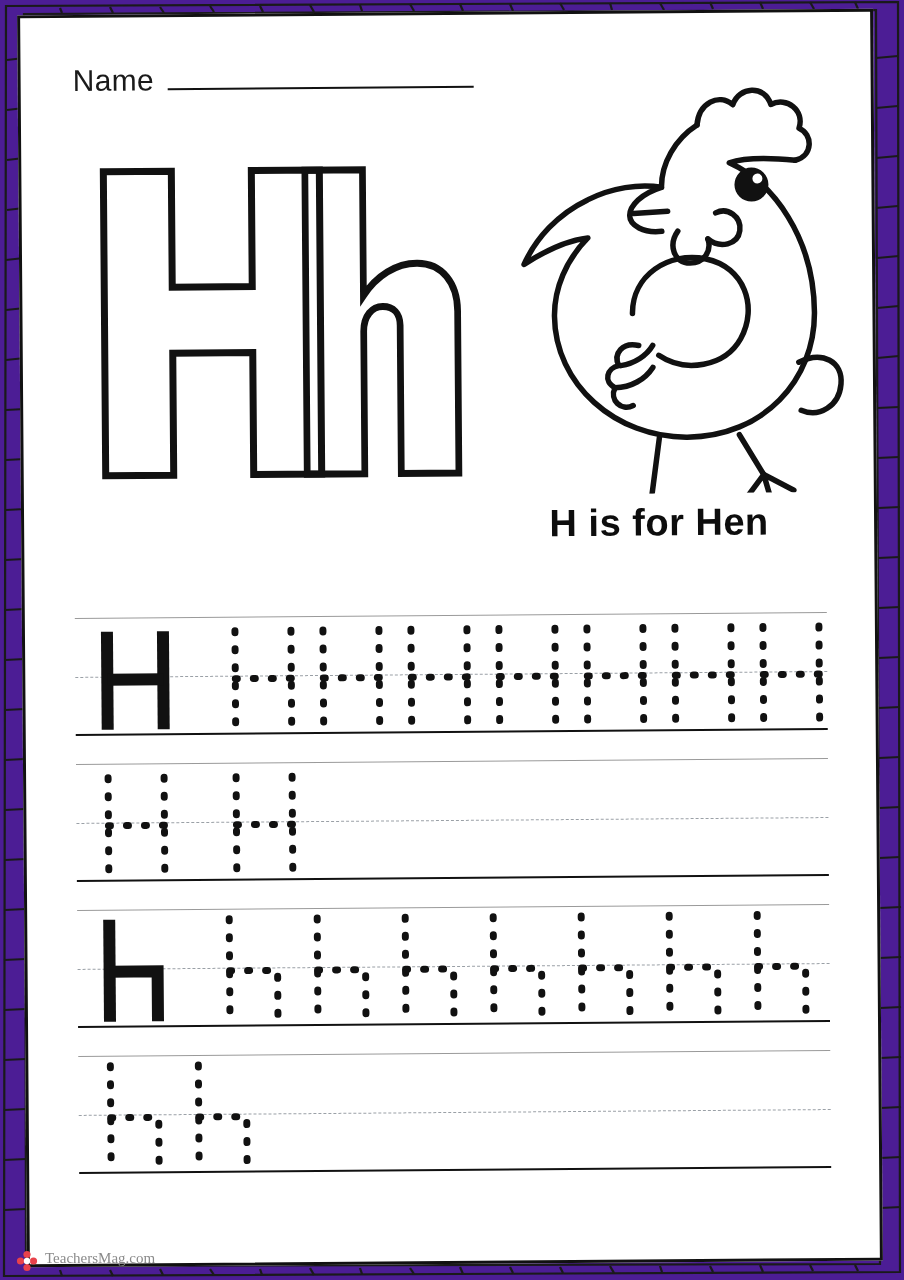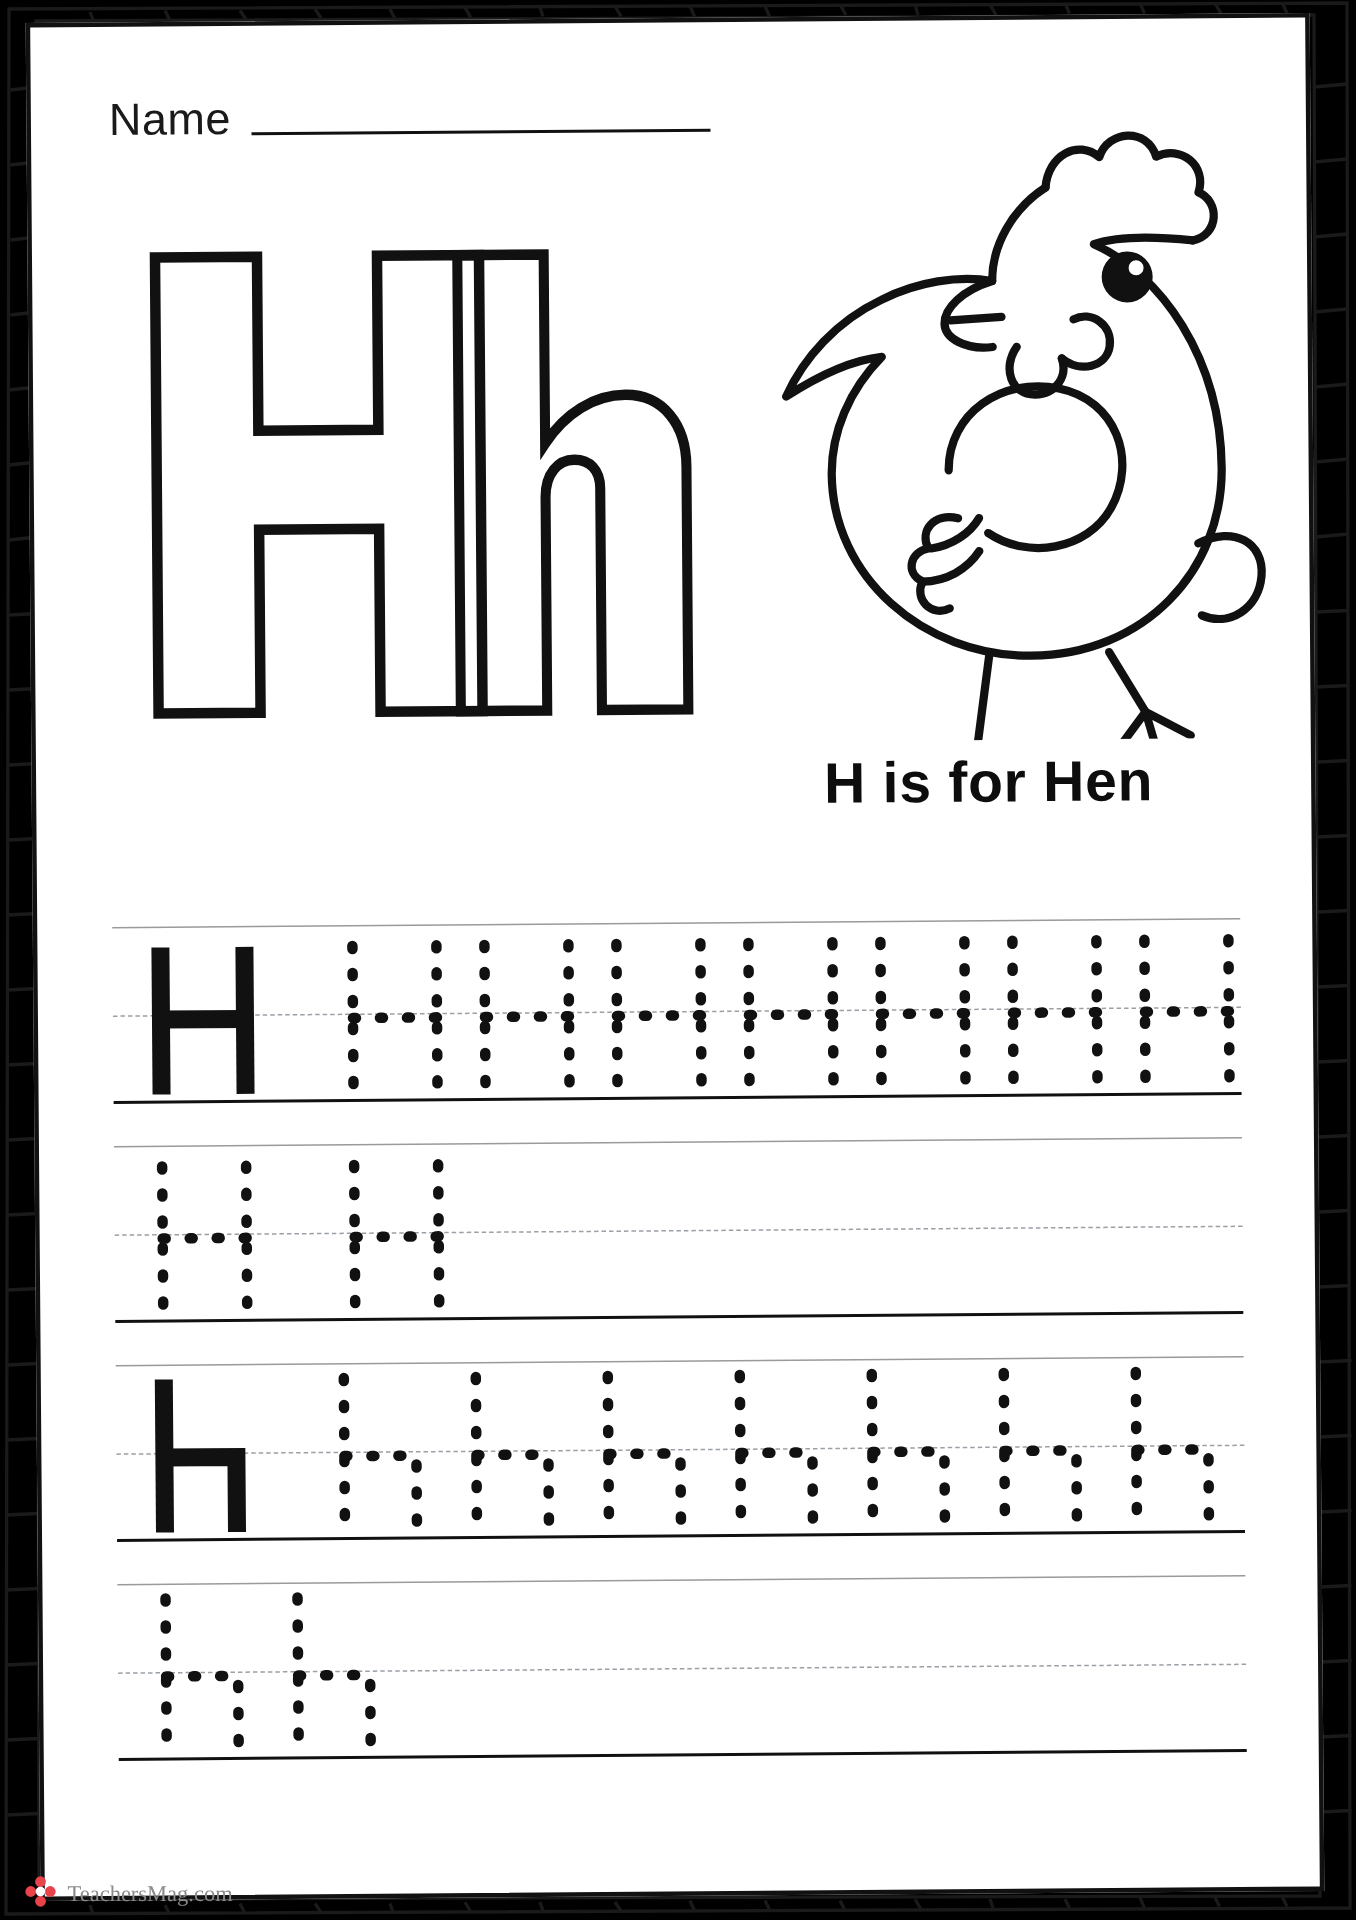--- a/index.html
+++ b/index.html
@@ -12,21 +12,21 @@
     height: 1280px;
     overflow: hidden;
     font-family: "Liberation Sans", sans-serif;
     position: relative;
   }
 
   
   .page-backdrop {
     position: absolute;
     inset: 0;
-    background: #000000;
+    background: #4c1d95;
   }
   .hatch {
     position: absolute;
     inset: 0;
   }
   .hatch svg { display: block; }
 
   
   .sheet {
     position: absolute;
@@ -135,21 +135,21 @@
     height: 118px;
   }
   .row-svg svg { display: block; }
 
   
   .footer {
     position: absolute;
     left: 16px;
     bottom: 8px;
     display: flex;
-    align-items: flex-end;
+    align-items: flex-start;
     gap: 7px;
   }
   .footer-mark svg { display: block; }
   .footer-text {
     font-size: 15px;
     color: #8a8a8a;
     font-family: "Liberation Serif", serif;
   }
 </style>
 </head>

